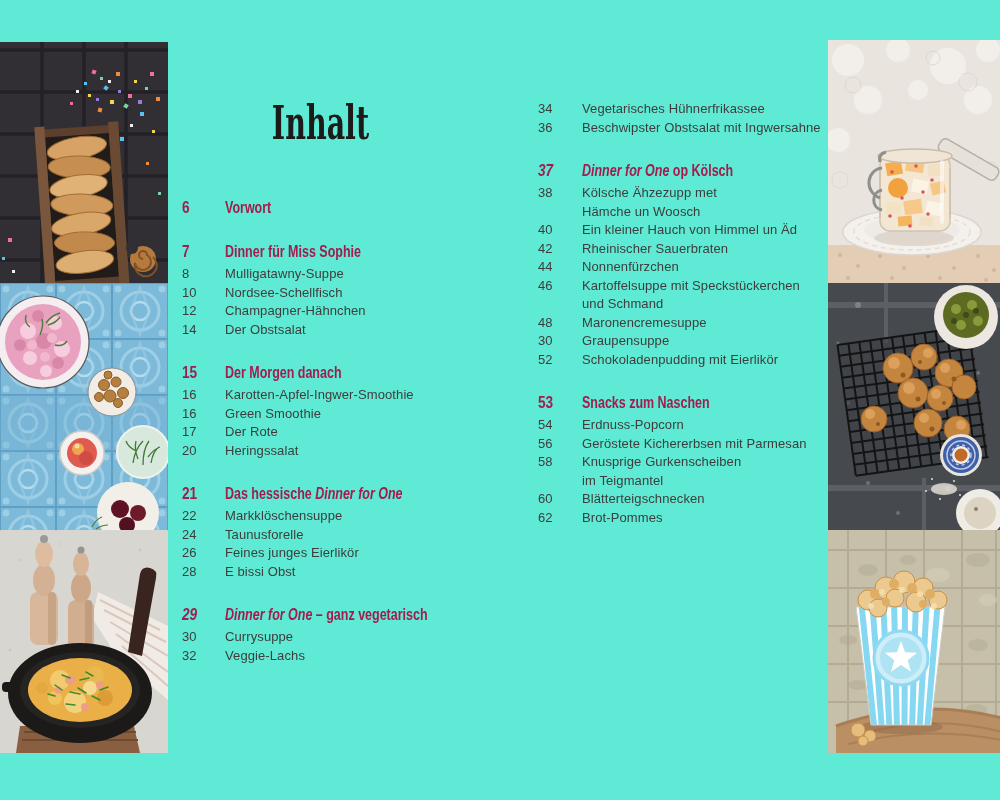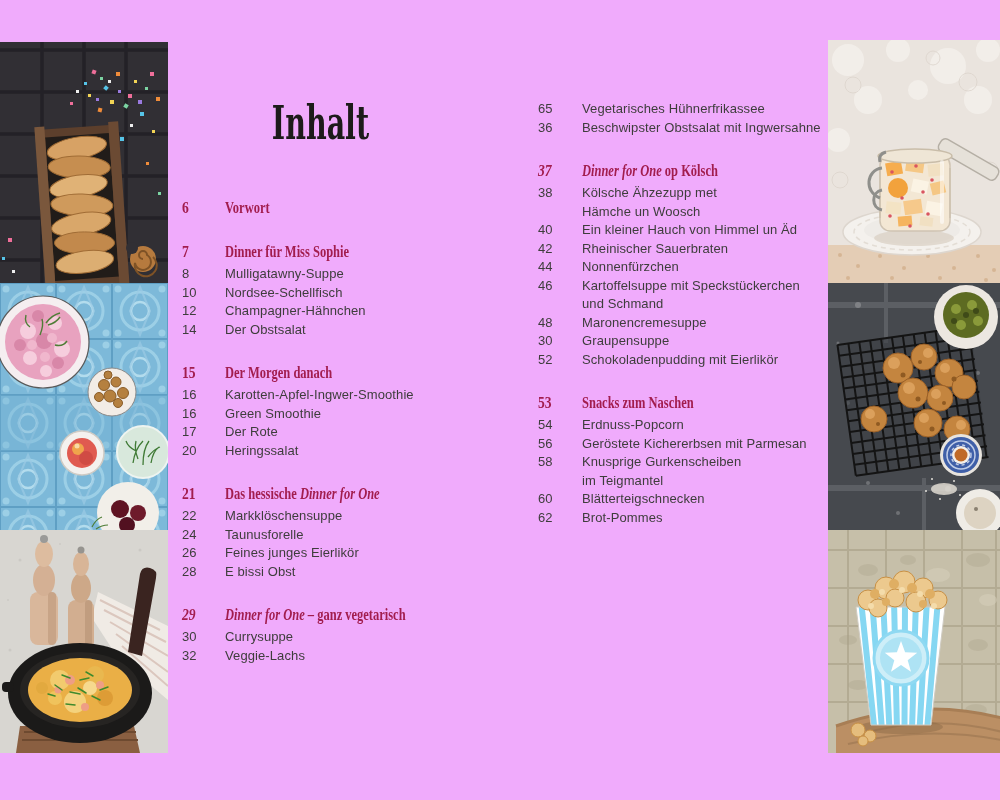--- a/index.html
+++ b/index.html
@@ -1,16 +1,16 @@
 <!DOCTYPE html>
 <html style="--heading-red: #a21d4e; --body-text: #3e3d3c; --title-black: #1d1b1a;"><head>
 <meta charset="utf-8">
 <style>
   html,body{margin:0;padding:0;background:#fff;}
-  .page{position:relative;width:1000px;height:800px;background:#f0abfc;overflow:hidden;
+  .page{position:relative;width:1000px;height:800px;background:#5eead4;overflow:hidden;
         font-family:"Liberation Sans",sans-serif;color:var(--body-text,#3e3d3c);}
   .photo{position:absolute;overflow:hidden;}
   .photo svg{display:block;}
 
   .title{position:absolute;top:96px;left:195px;width:250px;text-align:center;}
   .title .cond{display:inline-block;font-family:"DejaVu Serif",serif;font-weight:700;
         font-size:46px;transform:scaleX(.62);transform-origin:center;
         color:var(--title-black,#1d1b1a);white-space:nowrap;}
 
   .col{position:absolute;width:312px;}
@@ -18,21 +18,21 @@
   #col-right{left:538px;top:100px;}
 
   .row{display:flex;align-items:flex-start;}
   .row.item{font-size:13px;line-height:18.5px;letter-spacing:.1px;}
   .num{flex:0 0 43px;}
   #col-right .num{flex:0 0 44px;}
   .txt{flex:1 1 auto;}
   .line{display:block;}
 
   .row.heading{margin:23px 0 3px;color:var(--heading-red,#a21d4e);
-        font-family:Liberation Serif, serif;font-weight:700;font-size:16px;line-height:21px;}
+        font-family:Liberation Sans, sans-serif;font-weight:700;font-size:16px;line-height:21px;}
   .row.heading .line{transform:scaleX(.78);transform-origin:0 50%;white-space:nowrap;}
   .row.heading .num{transform:scaleX(.85);transform-origin:0 50%;}
   .it{font-style:italic;}
   .col .row:first-child{margin-top:0;}
   #col-left .row:first-child{margin-bottom:9px;}
 </style>
 </head>
 <body>
 
 <div class="page">
@@ -630,21 +630,21 @@
       </div>
       <div class="row item">
         <span class="num">32</span>
         <span class="txt">
           <span class="line">Veggie-Lachs</span>
         </span>
       </div>
     </div>
   <div class="col" id="col-right">
       <div class="row item">
-        <span class="num">65</span>
+        <span class="num">34</span>
         <span class="txt">
           <span class="line">Vegetarisches Hühnerfrikassee</span>
         </span>
       </div>
       <div class="row item">
         <span class="num">36</span>
         <span class="txt">
           <span class="line">Beschwipster Obstsalat mit Ingwersahne</span>
         </span>
       </div>

